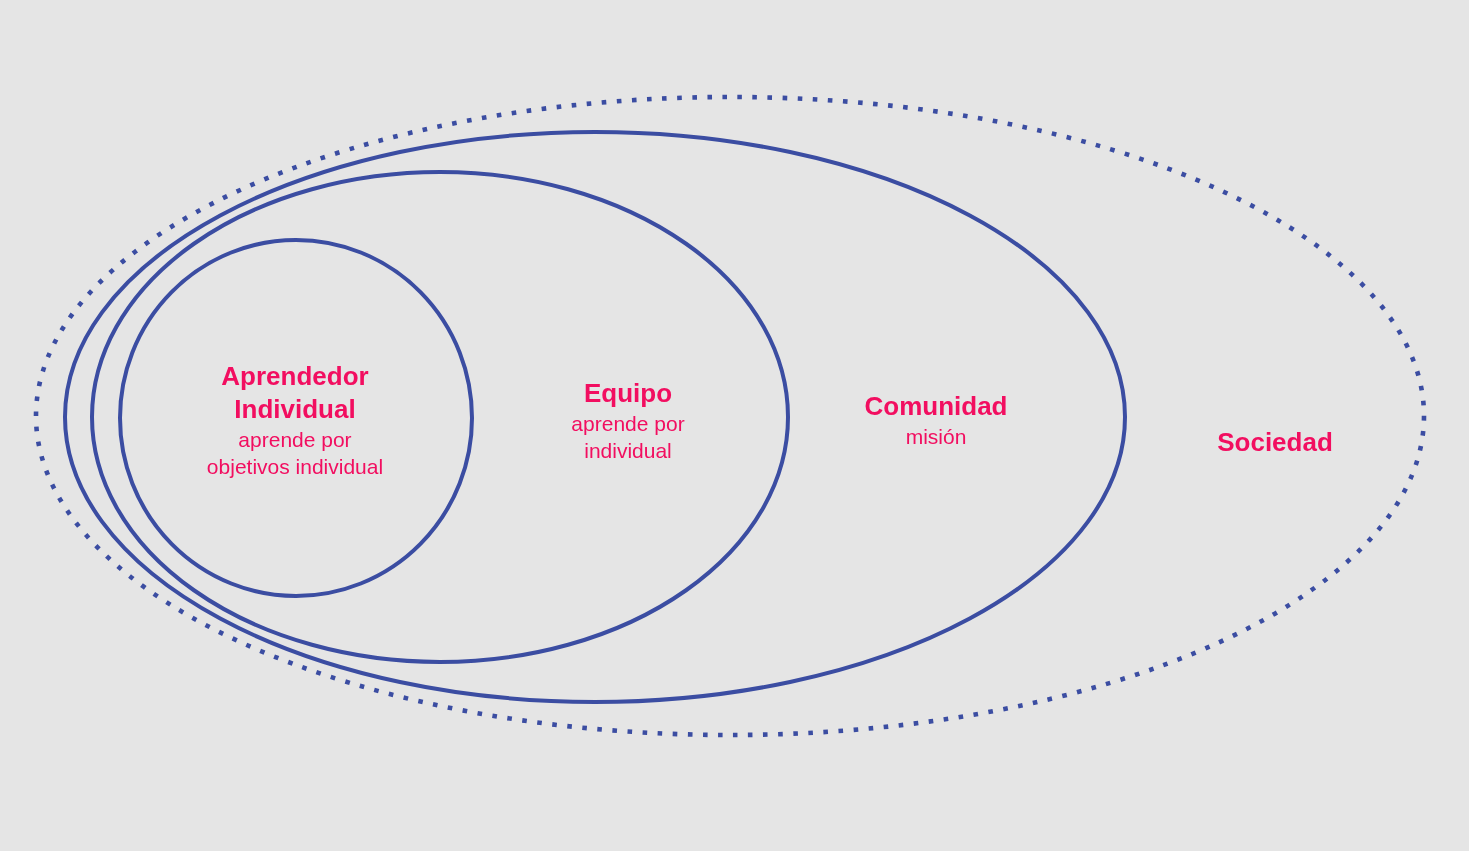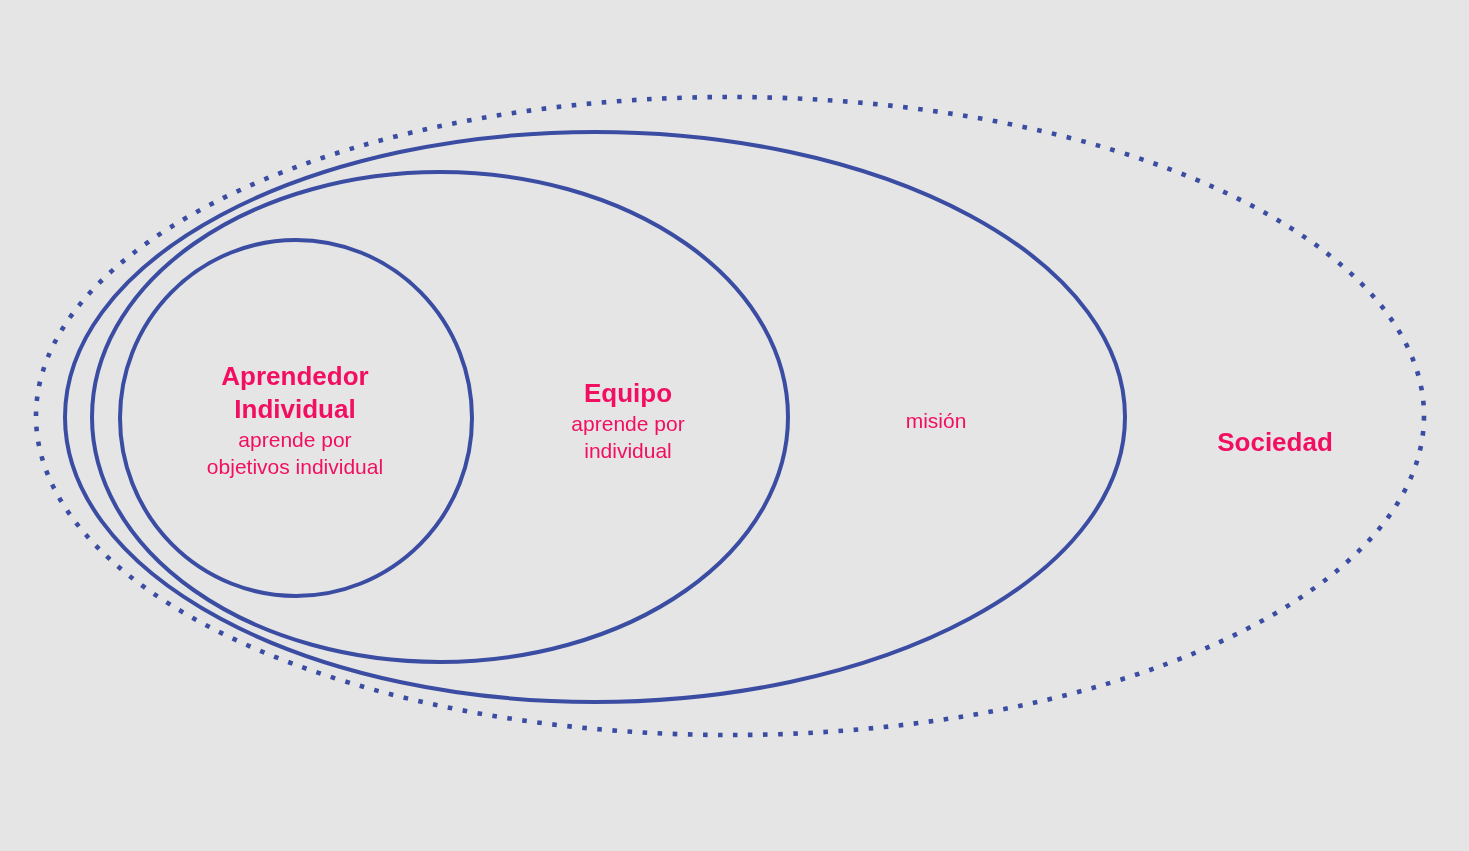--- a/index.html
+++ b/index.html
@@ -69,20 +69,21 @@
     <div class="subtitle-line">objetivos individual</div>
   </div>
 
   <div class="label" style="left:628px; top:420px">
     <div class="title-line">Equipo</div>
     <div class="subtitle-line">aprende por</div>
     <div class="subtitle-line">individual</div>
   </div>
 
   <div class="label" style="left:936px; top:420px">
+    <div class="title-line">Comunidad</div>
     <div class="subtitle-line">misión</div>
   </div>
 
   <div class="label" style="left:1275px; top:442px">
     <div class="title-line">Sociedad</div>
   </div>
 
 </div>
 
 </body></html>

